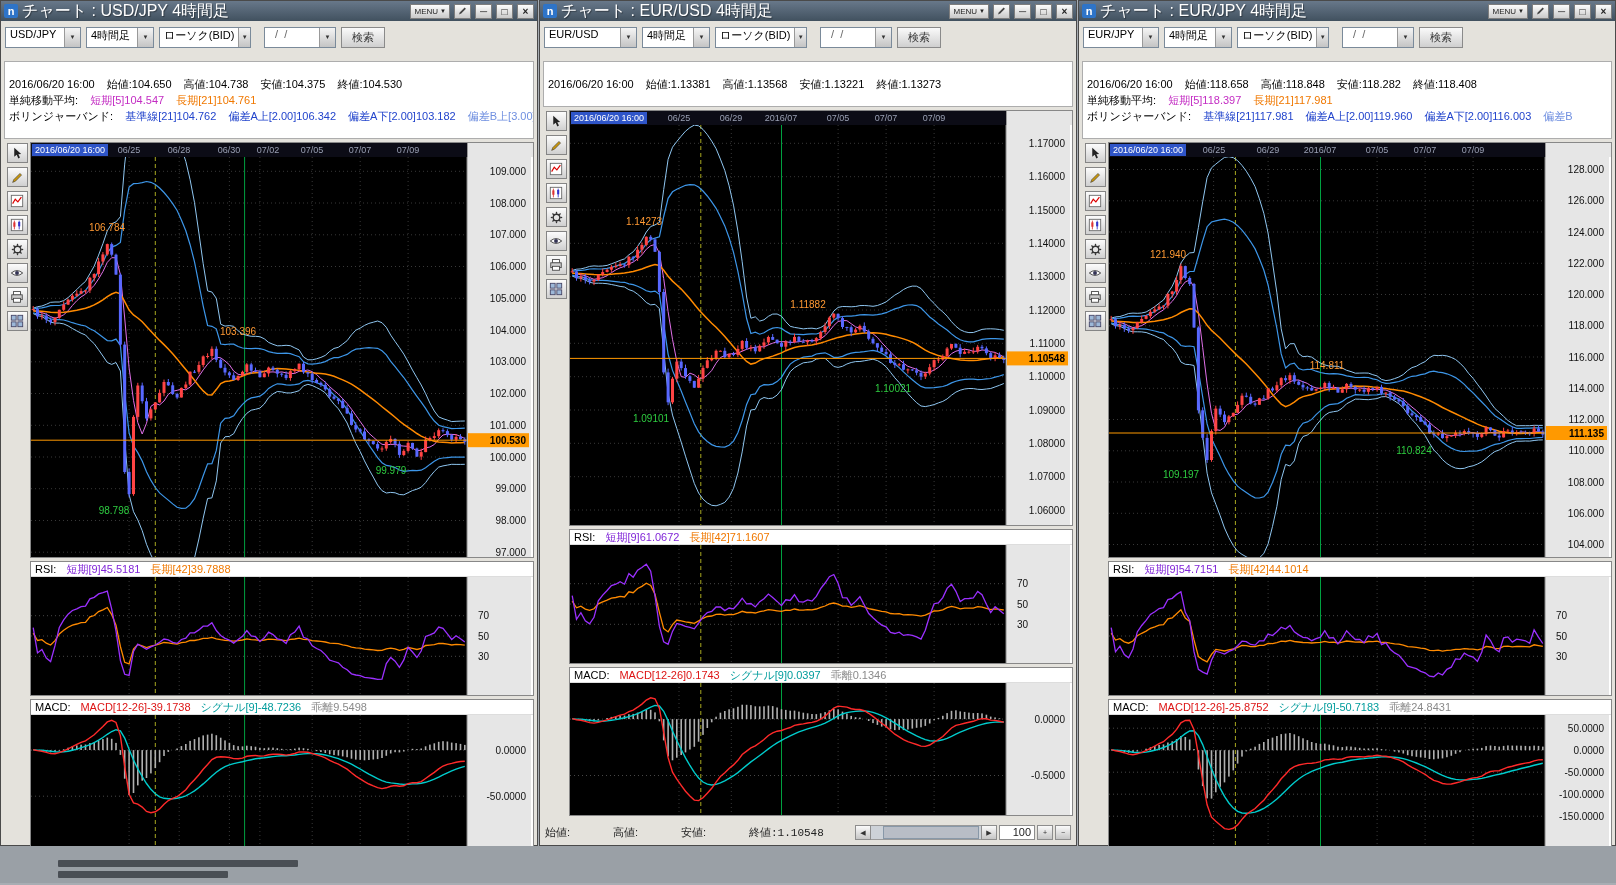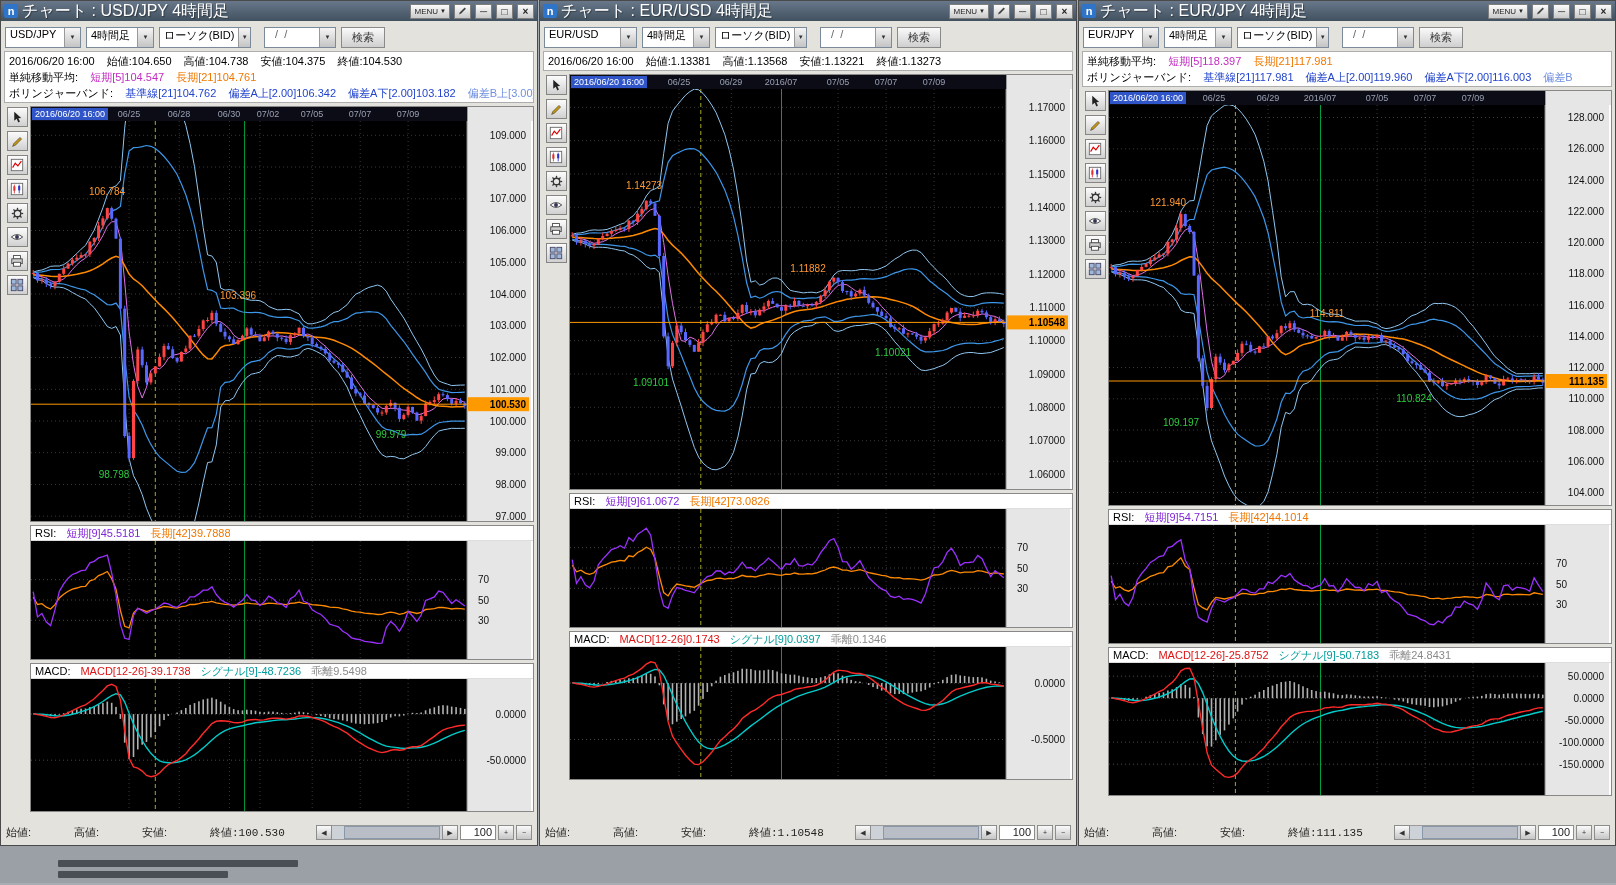--- a/index.html
+++ b/index.html
@@ -12,21 +12,21 @@
   .title-text{color:#fff;font-size:16px;flex:1;white-space:nowrap;overflow:hidden;text-shadow:1px 1px 1px rgba(0,0,0,.4);}
   .tb-btn{height:15px;background:linear-gradient(#fdfdfd,#c9c9c9);border:1px solid #7e7e7e;font-size:8px;display:flex;align-items:center;justify-content:center;color:#222;min-width:17px;padding:0 3px;gap:2px;cursor:default;}
   .tb-btn .caret{font-size:6px;}
   .ctl{font-size:10px;font-weight:bold;width:17px;}
   .content{flex:1;display:flex;flex-direction:column;padding:2px 3px 3px;}
   .toolbar{display:flex;gap:5px;align-items:center;height:28px;min-height:28px;padding:2px 1px;}
   .select,.date-box{display:flex;border:1px solid #7a8a9a;background:#fff;height:21px;}
   .sel-text{padding:0 4px;font-size:11px;white-space:pre;}
   .sel-btn{width:16px;align-self:stretch;background:linear-gradient(#f5f5f5,#c4c4c4);border-left:1px solid #999;font-size:6px;display:flex;align-items:center;justify-content:center;color:#333;}
   .btn-search{height:21px;padding:0 10px;background:linear-gradient(#fafafa,#cfcfcf);border:1px solid #8a8a8a;font-size:11px;color:#333;}
-  .info{background:#fff;border:1px solid #adadad;padding:1px 4px;font-size:11px;line-height:16px;white-space:nowrap;overflow:hidden;}
+  .info{background:#fff;border:1px solid #adadad;padding:14px 4px;font-size:11px;line-height:16px;white-space:nowrap;overflow:hidden;margin-top:10px;}
   .info .seg{margin-right:9px;}
   .c-mag{color:#c32cc3;} .c-org{color:#f07800;} .c-blue{color:#2244cc;} .c-lblue{color:#6f8fe0;}
   .c-red{color:#dd1414;} .c-cyan{color:#009c9c;} .c-gray{color:#8a8a8a;} .c-purple{color:#8126d8;}
   .stack{display:flex;margin-top:3px;}
   .gutter{width:26px;min-width:26px;display:flex;flex-direction:column;gap:4px;padding-top:1px;align-items:center;}
   .tool{width:21px;height:20px;background:linear-gradient(#fcfcfc,#d0d0d0);border:1px solid #858585;display:flex;align-items:center;justify-content:center;}
   .panels{flex:1;min-width:0;}
   .panel{border:1px solid #888;background:#fff;margin-bottom:3px;}
   .date-header{display:flex;height:14px;background:#0c0c16;}
   .dh-chart{position:relative;width:436px;min-width:436px;overflow:hidden;}
@@ -993,21 +993,21 @@
                 <text x="495" y="355.2" font-size="10" text-anchor="end" fill="#111">1.07000</text>
                 <text x="495" y="388.5" font-size="10" text-anchor="end" fill="#111">1.06000</text>
                 <rect x="437" y="226.4" width="61" height="14" fill="#ff9900"></rect>
                 <text x="495" y="236.9" font-size="10" font-weight="bold" text-anchor="end" fill="#000">1.10548</text>
               </svg>
           </div>
           <div class="panel">
             <div class="ind-header">
               <span>RSI:</span>
               <span class="c-purple"><span>短期[9]</span><span>61.0672</span></span>
-              <span class="c-org"><span>長期[42]</span><span>73.0826</span></span>
+              <span class="c-org"><span>長期[42]</span><span>71.1607</span></span>
             </div>
             <svg class="rsi-svg" width="500" height="118">
                 <rect width="436" height="118" fill="#000"></rect>
                 <line x1="109.0" y1="0" x2="109.0" y2="118" stroke="rgba(255,255,255,0.22)" stroke-dasharray="1,3"></line>
                 <line x1="161.3" y1="0" x2="161.3" y2="118" stroke="rgba(255,255,255,0.22)" stroke-dasharray="1,3"></line>
                 <line x1="211.5" y1="0" x2="211.5" y2="118" stroke="rgba(255,255,255,0.22)" stroke-dasharray="1,3"></line>
                 <line x1="268.1" y1="0" x2="268.1" y2="118" stroke="rgba(255,255,255,0.22)" stroke-dasharray="1,3"></line>
                 <line x1="316.1" y1="0" x2="316.1" y2="118" stroke="rgba(255,255,255,0.22)" stroke-dasharray="1,3"></line>
                 <line x1="364.1" y1="0" x2="364.1" y2="118" stroke="rgba(255,255,255,0.22)" stroke-dasharray="1,3"></line>
                 <line x1="130.8" y1="0" x2="130.8" y2="118" stroke="#a8a820" stroke-dasharray="4,3"></line>
@@ -1199,20 +1199,27 @@
           <span class="sel-text" style="flex:1">ローソク(BID)</span>
           <span class="sel-btn">▼</span>
         </div>
         <div class="date-box" style="width:72px;margin-left:8px">
           <span class="sel-text" style="flex:1;color:#666">  /  /</span>
           <span class="sel-btn">▼</span>
         </div>
         <button class="btn-search">検索</button>
       </div>
       <div class="info">
+        <div>
+          <span class="seg">2016/06/20 16:00</span>
+          <span class="seg"><span>始値:</span><span>118.658</span></span>
+          <span class="seg"><span>高値:</span><span>118.848</span></span>
+          <span class="seg"><span>安値:</span><span>118.282</span></span>
+          <span class="seg"><span>終値:</span><span>118.408</span></span>
+        </div>
         <div>
           <span class="seg">単純移動平均:</span>
           <span class="seg c-mag"><span>短期[5]</span><span>118.397</span></span>
           <span class="seg c-org"><span>長期[21]</span><span>117.981</span></span>
         </div>
         <div>
           <span class="seg">ボリンジャーバンド:</span>
           <span class="seg c-blue"><span>基準線[21]</span><span>117.981</span></span>
           <span class="seg c-blue"><span>偏差A上[2.00]</span><span>119.960</span></span>
           <span class="seg c-blue"><span>偏差A下[2.00]</span><span>116.003</span></span>

